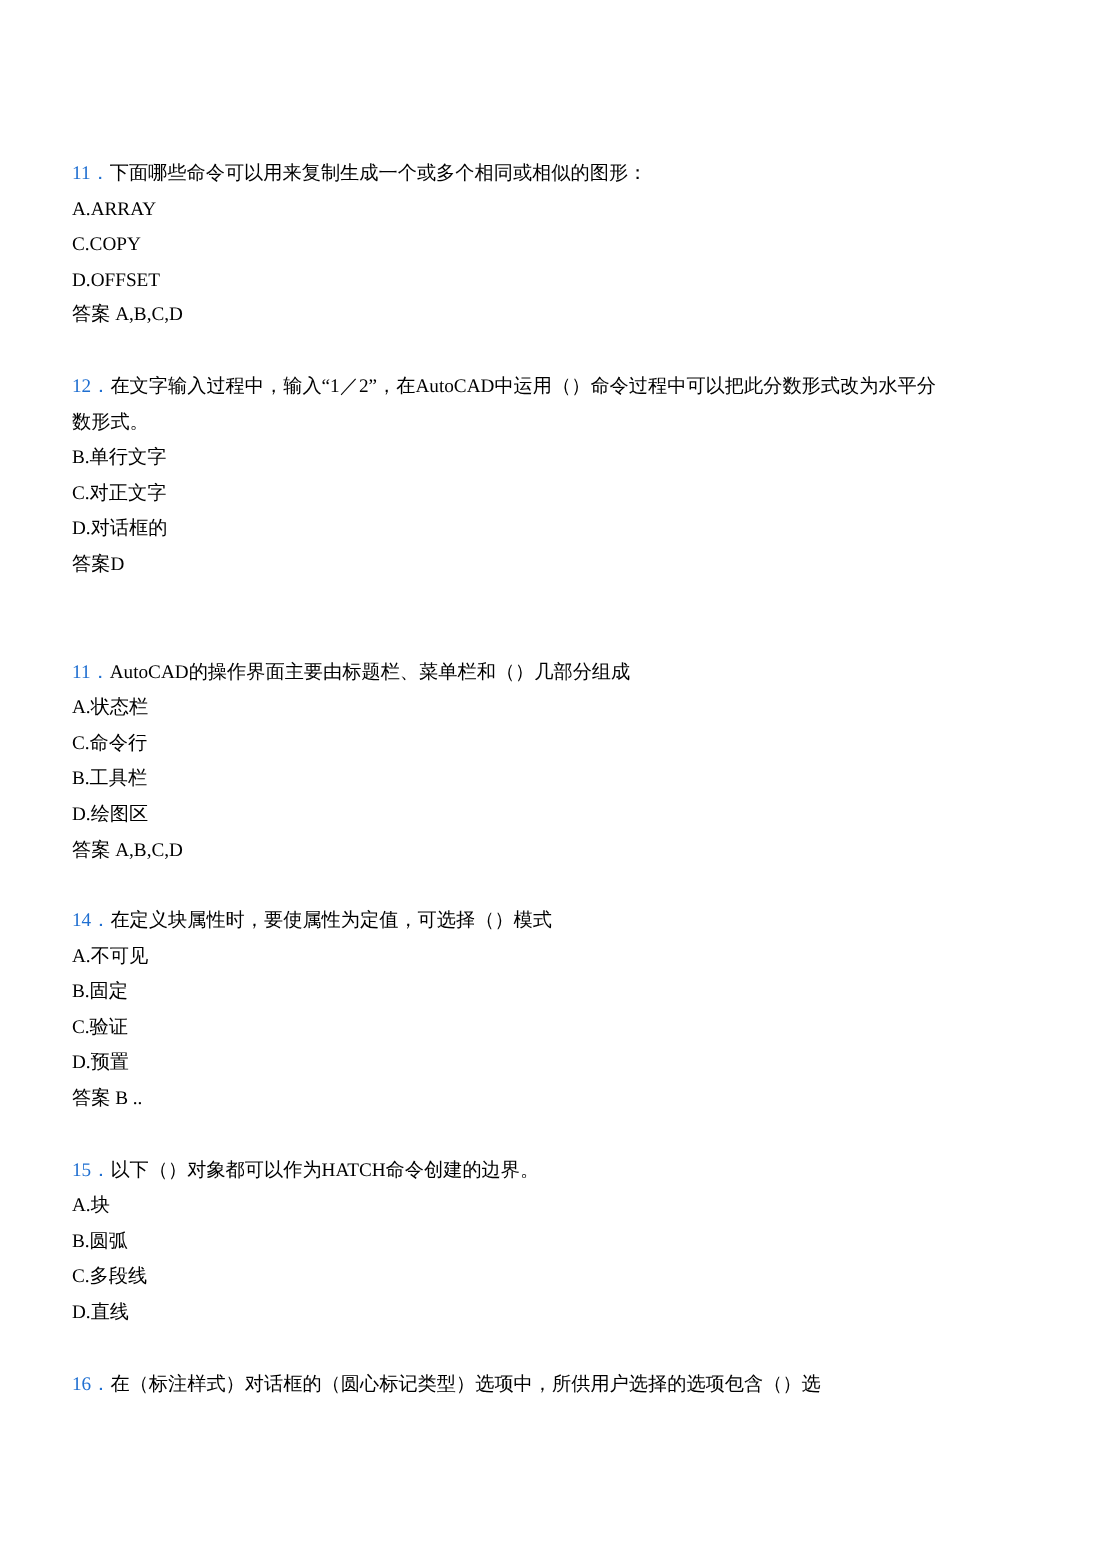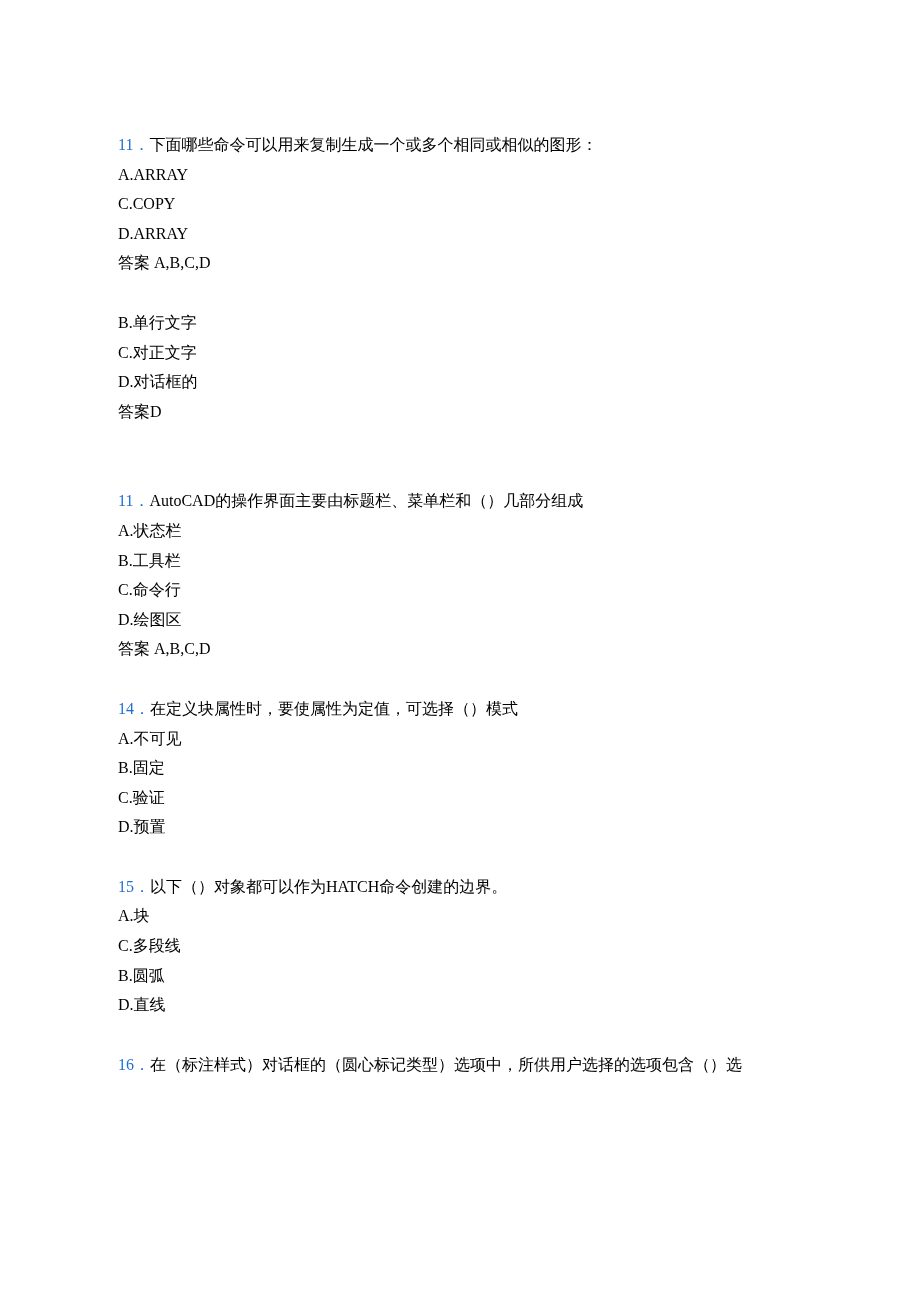--- a/index.html
+++ b/index.html
@@ -7,21 +7,21 @@
     padding: 0;
     background: #ffffff;
     font-family: "SimSun", "宋体", serif;
     font-size: 16px;
     color: #000000;
     line-height: 1.85;
   }
   .page {
     width: 920px;
     min-height: 1302px;
-    padding: 130px 130px 0 118px;
+    padding: 130px 130px 0 60px;
     box-sizing: border-box;
   }
   .question {
     margin-bottom: 30px;
   }
   .qnum {
     color: #1f6fd1;
   }
   .qtext, .option, .answer {
     color: #000000;
@@ -31,61 +31,65 @@
 <body>
 
 <div class="page">
 
   <div class="question">
     <div>
       <span class="qnum">11．</span><span class="qtext">下面哪些命令可以用来复制生成一个或多个相同或相似的图形：</span>
     </div>
     <div class="option">A.ARRAY</div>
     <div class="option">C.COPY</div>
-    <div class="option">D.ARRAY</div>
+    <div class="option">D.OFFSET</div>
     <div class="answer">答案 A,B,C,D</div>
   </div>
 
   <div class="question">
+    <div>
+      <span class="qnum">12．</span><span class="qtext">在文字输入过程中，输入“1／2”，在AutoCAD中运用（）命令过程中可以把此分数形式改为水平分数形式。</span>
+    </div>
     <div class="option">B.单行文字</div>
     <div class="option">C.对正文字</div>
     <div class="option">D.对话框的</div>
     <div class="answer">答案D</div>
   </div>
 
   <div style="height:30px"></div>
 
   <div class="question">
     <div>
       <span class="qnum">11．</span><span class="qtext">AutoCAD的操作界面主要由标题栏、菜单栏和（）几部分组成</span>
     </div>
     <div class="option">A.状态栏</div>
+    <div class="option">C.命令行</div>
     <div class="option">B.工具栏</div>
-    <div class="option">C.命令行</div>
     <div class="option">D.绘图区</div>
     <div class="answer">答案 A,B,C,D</div>
   </div>
 
   <div class="question">
     <div>
       <span class="qnum">14．</span><span class="qtext">在定义块属性时，要使属性为定值，可选择（）模式</span>
     </div>
     <div class="option">A.不可见</div>
     <div class="option">B.固定</div>
     <div class="option">C.验证</div>
     <div class="option">D.预置</div>
+    <div class="answer">答案 B ..</div>
   </div>
 
   <div class="question">
     <div>
       <span class="qnum">15．</span><span class="qtext">以下（）对象都可以作为HATCH命令创建的边界。</span>
     </div>
     <div class="option">A.块</div>
+    <div class="option">B.圆弧</div>
     <div class="option">C.多段线</div>
-    <div class="option">B.圆弧</div>
     <div class="option">D.直线</div>
   </div>
 
   <div class="question">
     <div>
       <span class="qnum">16．</span><span class="qtext">在（标注样式）对话框的（圆心标记类型）选项中，所供用户选择的选项包含（）选</span>
     </div>
   </div>
 
 </div>

